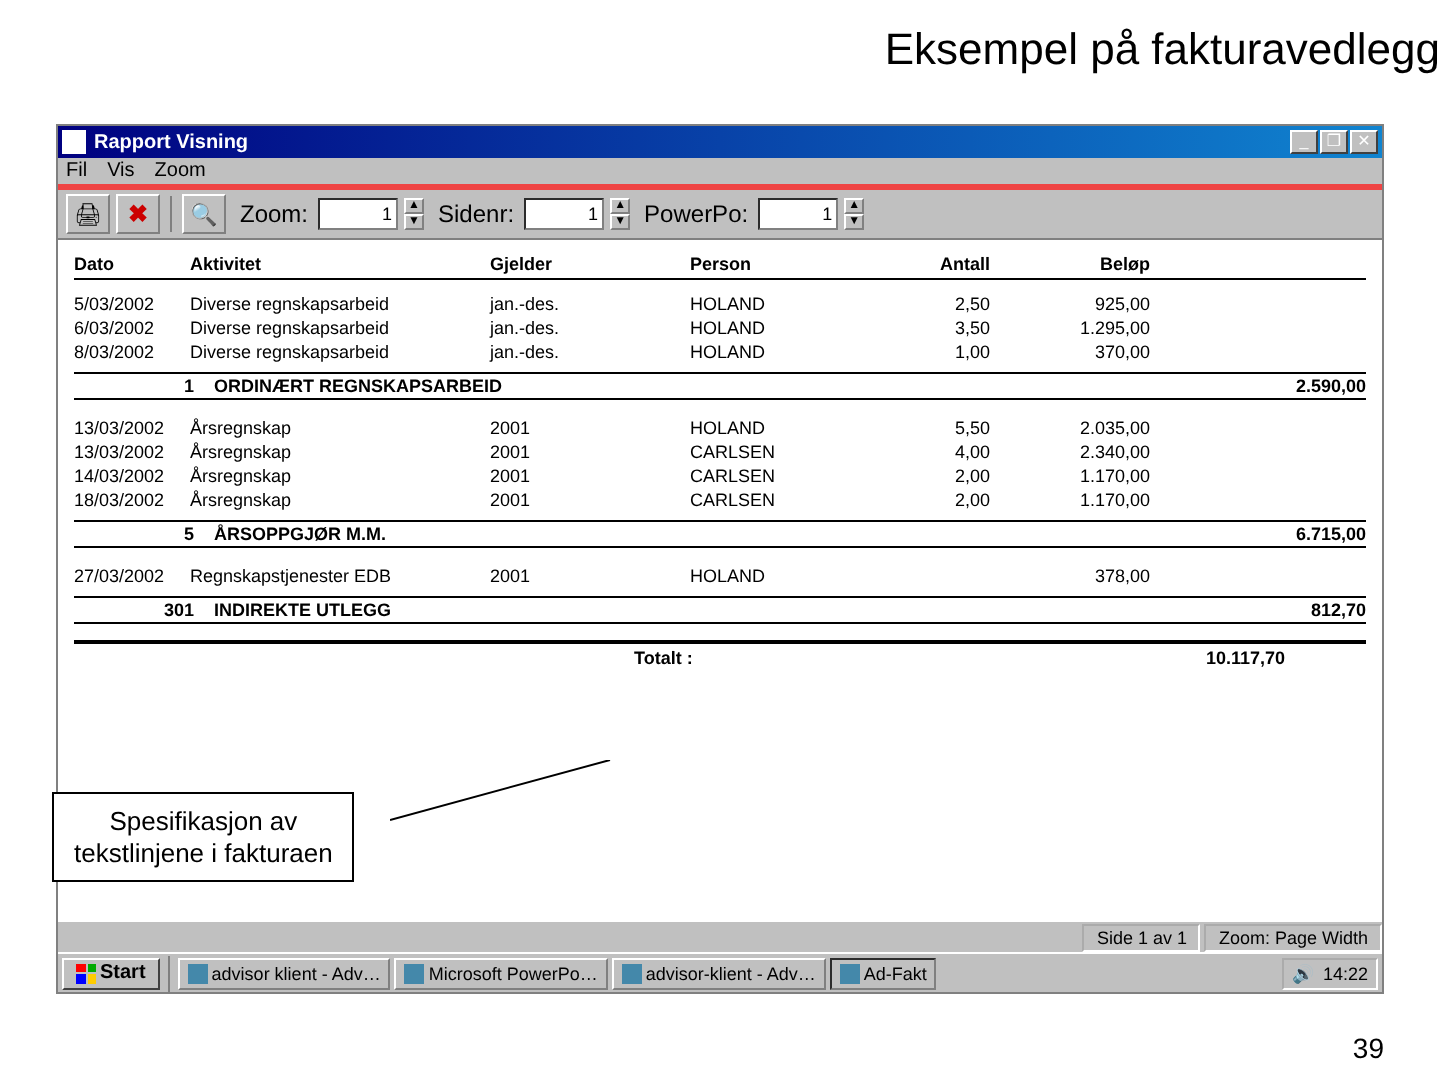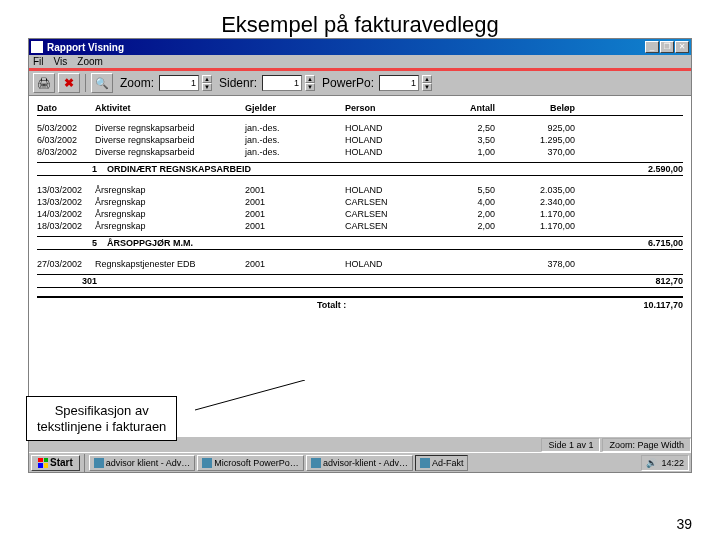--- a/index.html
+++ b/index.html
@@ -1,18 +1,18 @@
 <!DOCTYPE html>
 <html><head>
 <meta charset="utf-8">
 <style>
   * { box-sizing: border-box; margin: 0; padding: 0; }
   body { font-family: Arial, sans-serif; background: #fff; width: 720px; height: 540px; position: relative; overflow: hidden; }
 
-  .slide-title { font-size: 22px; font-weight: normal; text-align: center; padding: 12px 0 0; }
+  .slide-title { font-size: 22px; font-weight: normal; text-align: right; padding: 12px 0 24px; }
 
   .app-frame { margin: 0 28px; border: 1px solid #808080; background: #c0c0c0; font-size: 10px; }
   .titlebar { background: linear-gradient(to right, #000080, #1084d0); color: #fff; display: flex; align-items: center; height: 16px; padding: 0 2px; }
   .titlebar-icon { width: 12px; height: 12px; background: #fff; margin-right: 4px; }
   .titlebar-text { flex: 1; font-size: 10px; font-weight: bold; }
   .win-btns { display: flex; gap: 1px; }
   .win-btn { width: 14px; height: 12px; background: #c0c0c0; border: 1px solid #fff; border-right-color:#404040; border-bottom-color:#404040; font-size: 8px; text-align: center; line-height: 10px; cursor: pointer; }
 
   .menubar { display: flex; gap: 10px; padding: 1px 4px; font-size: 10px; background:#c0c0c0; border-bottom: 3px solid #ef4444;}
   .menubar span { cursor: pointer; }
@@ -38,21 +38,21 @@
   .c-ant { width: 60px; text-align: right; }
   .c-bel { width: 80px; text-align: right; }
   .rows { margin-top: 6px; }
   .row { display: flex; padding: 1px 0; }
   .sub-line { display: flex; font-weight: bold; border-top: 1px solid #000; border-bottom: 1px solid #000; padding: 1px 0; margin: 4px 0 8px; }
   .sub-line .c-dato{width:70px;text-align:right;padding-right:10px;}
   .sub-line .c-akt{width:250px;}
   .sub-line .c-bel{margin-left:auto;width:80px;text-align:right;}
   .total-line{display:flex;font-weight:bold;border-top:2px solid #000;padding-top:2px;margin-top:4px;}
   .total-line .lbl{margin-left:280px;}
-  .total-line .val{margin-left:auto;width:80px;text-align:right;}
+  .total-line .val{margin-left:auto;width:80px;}
 
   .statusbar { display:flex; align-items:center; background:#c0c0c0; border-top:1px solid #fff; height: 16px;}
   .status-cell { border:1px inset #fff; padding:0 6px; font-size:9px; height:14px; line-height:12px; margin-left:2px;}
   .status-spacer{flex:1;}
 
   .taskbar { display:flex; align-items:center; background:#c0c0c0; border-top:1px solid #fff; height:20px; padding:1px 2px; gap:2px;}
   .start-btn { background:#c0c0c0; border:1px solid #fff; border-right-color:#404040;border-bottom-color:#404040; padding:0 6px; height:16px; display:flex;align-items:center;gap:2px;font-size:10px;font-weight:bold;cursor:pointer;}
   .start-flag{width:10px;height:10px;display:inline-grid;grid-template-columns:1fr 1fr;grid-template-rows:1fr 1fr;gap:1px;}
   .start-flag span:nth-child(1){background:#f00;}
   .start-flag span:nth-child(2){background:#0a0;}
@@ -205,20 +205,21 @@
             <div class="c-dato">27/03/2002</div>
             <div class="c-akt">Regnskapstjenester EDB</div>
             <div class="c-gjeld">2001</div>
             <div class="c-pers">HOLAND</div>
             <div class="c-ant"></div>
             <div class="c-bel">378,00</div>
           </div>
         </div>
       <div class="sub-line">
         <div class="c-dato">301</div>
+        <div class="c-akt">INDIREKTE UTLEGG</div>
         <div class="c-bel">812,70</div>
       </div>
 
       <div class="total-line">
         <div class="lbl">Totalt :</div>
         <div class="val">10.117,70</div>
       </div>
     </div>
   </div>
 

